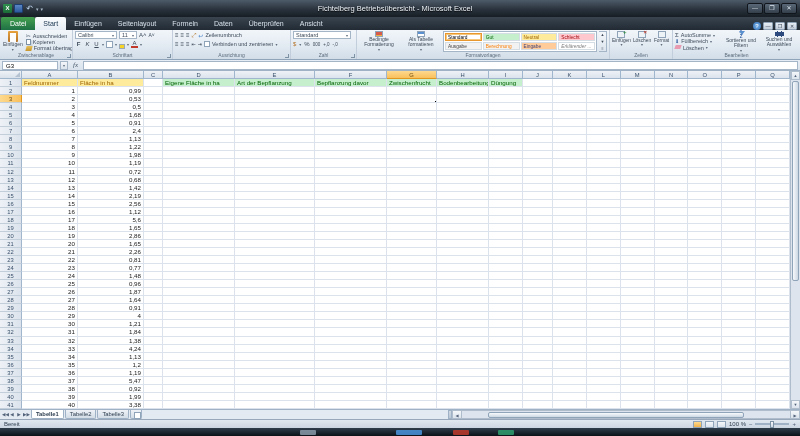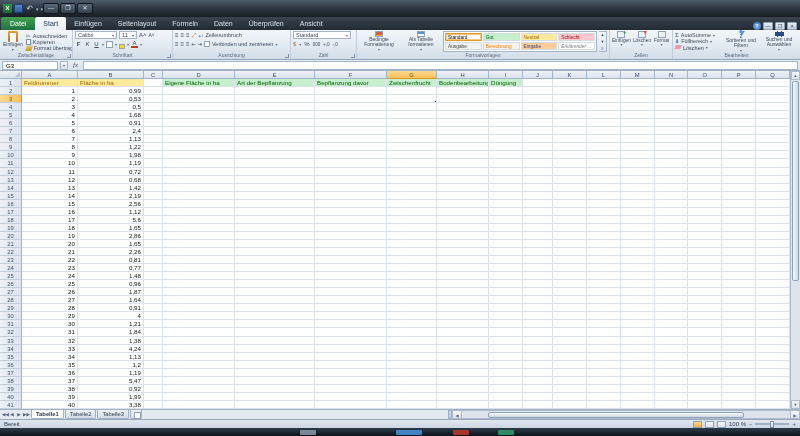--- a/index.html
+++ b/index.html
@@ -130,20 +130,21 @@
 <body>
 
 <div class="titlebar">
   <div class="qat">
     <div class="qicon xl-logo">X</div>
     <div class="qicon save-ic"></div>
     <div class="qicon undo-ic">↶</div>
     <div class="qdrop">▾</div>
     <div class="qdrop">▾</div>
   </div>
+  <div class="tb-title">Fichtelberg Betriebsübersicht - Microsoft Excel</div>
   <div class="winbtns">
     <div class="wbtn">—</div>
     <div class="wbtn">❐</div>
     <div class="wbtn">✕</div>
   </div>
 </div>
 
 <div class="tabrow">
   <div class="filetab">Datei</div>
   <div class="rtabs">

